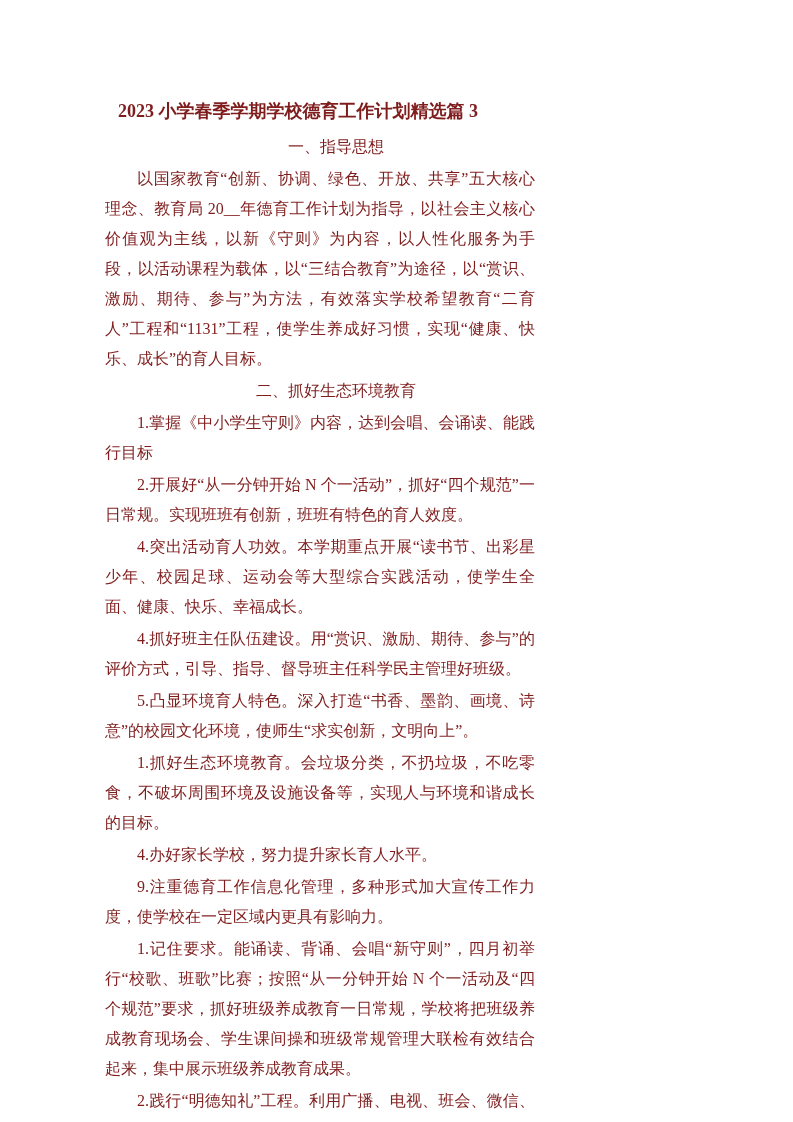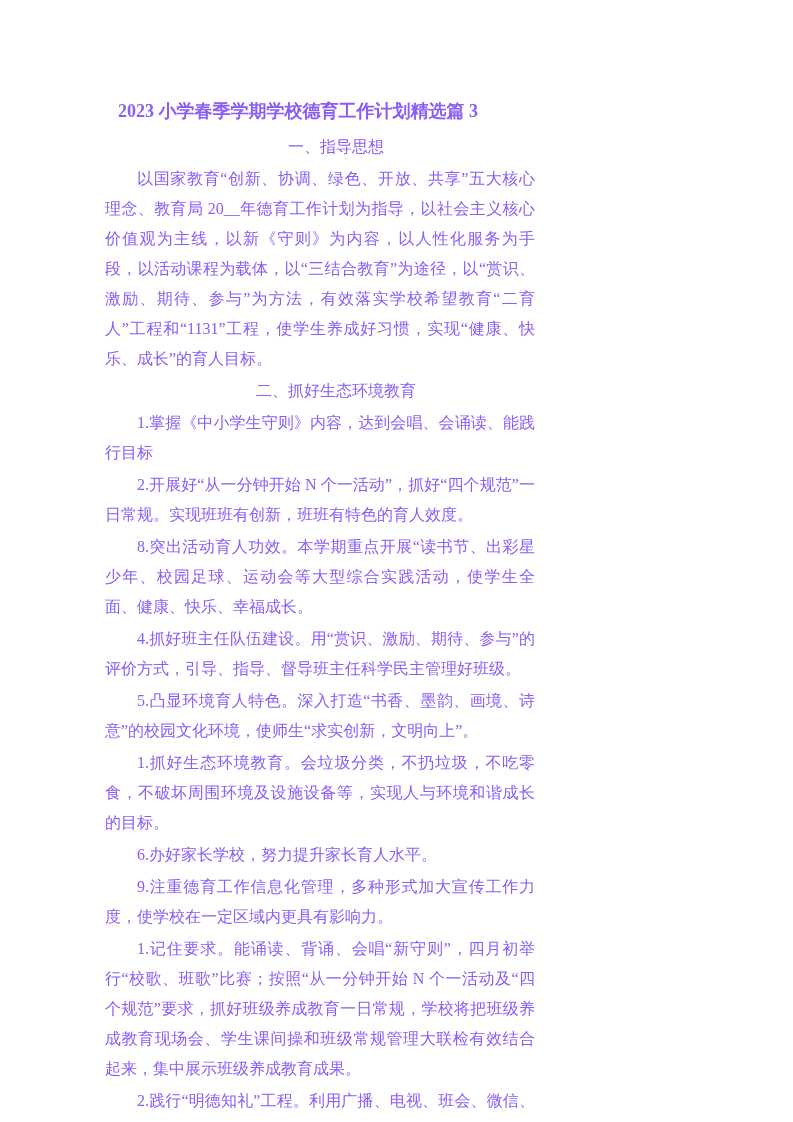--- a/index.html
+++ b/index.html
@@ -9,21 +9,21 @@
   }
   .page {
     position: relative;
     width: 655px;
     height: 1122px;
     background: #ffffff;
     overflow: hidden;
     box-sizing: border-box;
     padding: 96px 120px 0 105px;
     font-family: "Liberation Serif", "DejaVu Serif", serif;
-    color: #8b5cf6;
+    color: #7f1d1d;
   }
   .doc-title {
     font-size: 18px;
     line-height: 30px;
     font-weight: bold;
     margin: 0 0 6px 0;
     text-indent: 13px;
     white-space: nowrap;
   }
   .para {
@@ -43,22 +43,22 @@
 
 <div class="page">
   <h1 class="doc-title">2023 小学春季学期学校德育工作计划精选篇 3</h1>
 
   <p class="para heading">一、指导思想</p>
   <p class="para">以国家教育“创新、协调、绿色、开放、共享”五大核心理念、教育局 20__年德育工作计划为指导，以社会主义核心价值观为主线，以新《守则》为内容，以人性化服务为手段，以活动课程为载体，以“三结合教育”为途径，以“赏识、激励、期待、参与”为方法，有效落实学校希望教育“二育人”工程和“1131”工程，使学生养成好习惯，实现“健康、快乐、成长”的育人目标。</p>
 
   <p class="para heading">二、抓好生态环境教育</p>
   <p class="para">1.掌握《中小学生守则》内容，达到会唱、会诵读、能践行目标</p>
   <p class="para">2.开展好“从一分钟开始 N 个一活动”，抓好“四个规范”一日常规。实现班班有创新，班班有特色的育人效度。</p>
-  <p class="para">8.突出活动育人功效。本学期重点开展“读书节、出彩星少年、校园足球、运动会等大型综合实践活动，使学生全面、健康、快乐、幸福成长。</p>
+  <p class="para">4.突出活动育人功效。本学期重点开展“读书节、出彩星少年、校园足球、运动会等大型综合实践活动，使学生全面、健康、快乐、幸福成长。</p>
   <p class="para">4.抓好班主任队伍建设。用“赏识、激励、期待、参与”的评价方式，引导、指导、督导班主任科学民主管理好班级。</p>
   <p class="para">5.凸显环境育人特色。深入打造“书香、墨韵、画境、诗意”的校园文化环境，使师生“求实创新，文明向上”。</p>
   <p class="para">1.抓好生态环境教育。会垃圾分类，不扔垃圾，不吃零食，不破坏周围环境及设施设备等，实现人与环境和谐成长的目标。</p>
-  <p class="para">6.办好家长学校，努力提升家长育人水平。</p>
+  <p class="para">4.办好家长学校，努力提升家长育人水平。</p>
   <p class="para">9.注重德育工作信息化管理，多种形式加大宣传工作力度，使学校在一定区域内更具有影响力。</p>
 
   <p class="para">1.记住要求。能诵读、背诵、会唱“新守则”，四月初举行“校歌、班歌”比赛；按照“从一分钟开始 N 个一活动及“四个规范”要求，抓好班级养成教育一日常规，学校将把班级养成教育现场会、学生课间操和班级常规管理大联检有效结合起来，集中展示班级养成教育成果。</p>
   <p class="para">2.践行“明德知礼”工程。利用广播、电视、班会、微信、QQ 群、网站等途径宣传中华传统美德，开展“小小百家讲坛、道德讲堂（教师、学生、家长、社</p>
 </div>
 
 </body></html>

